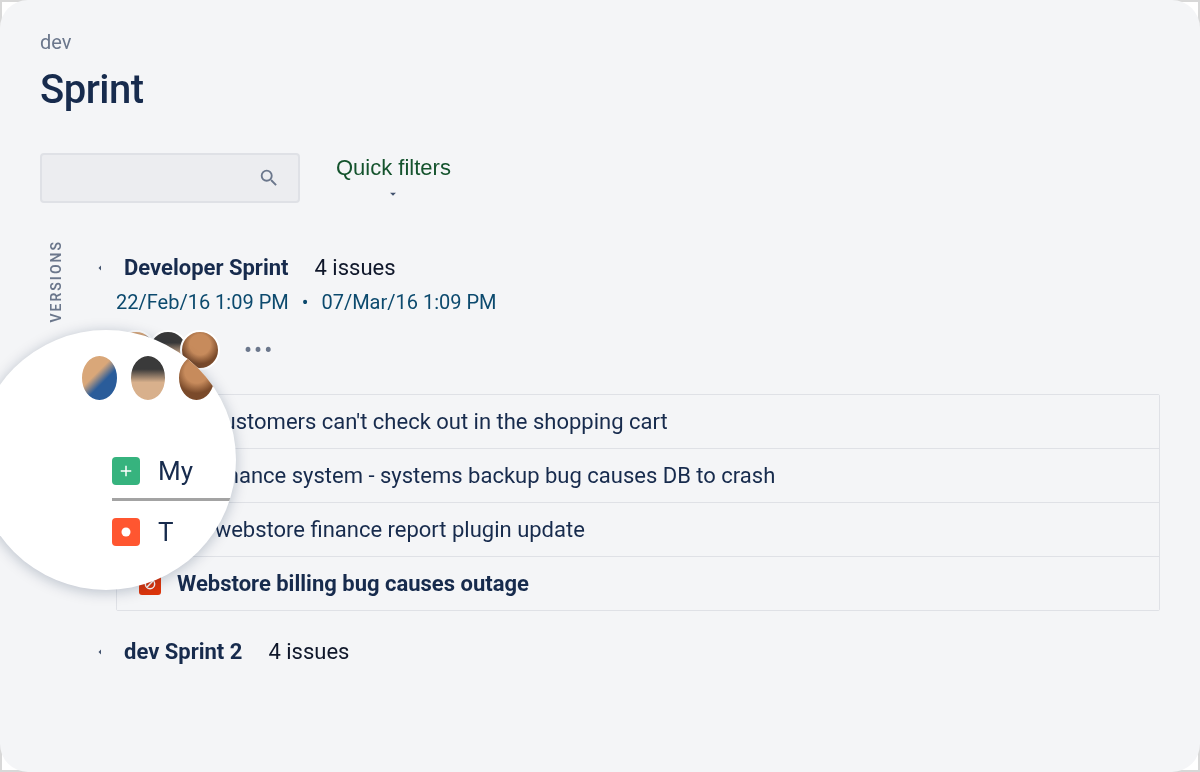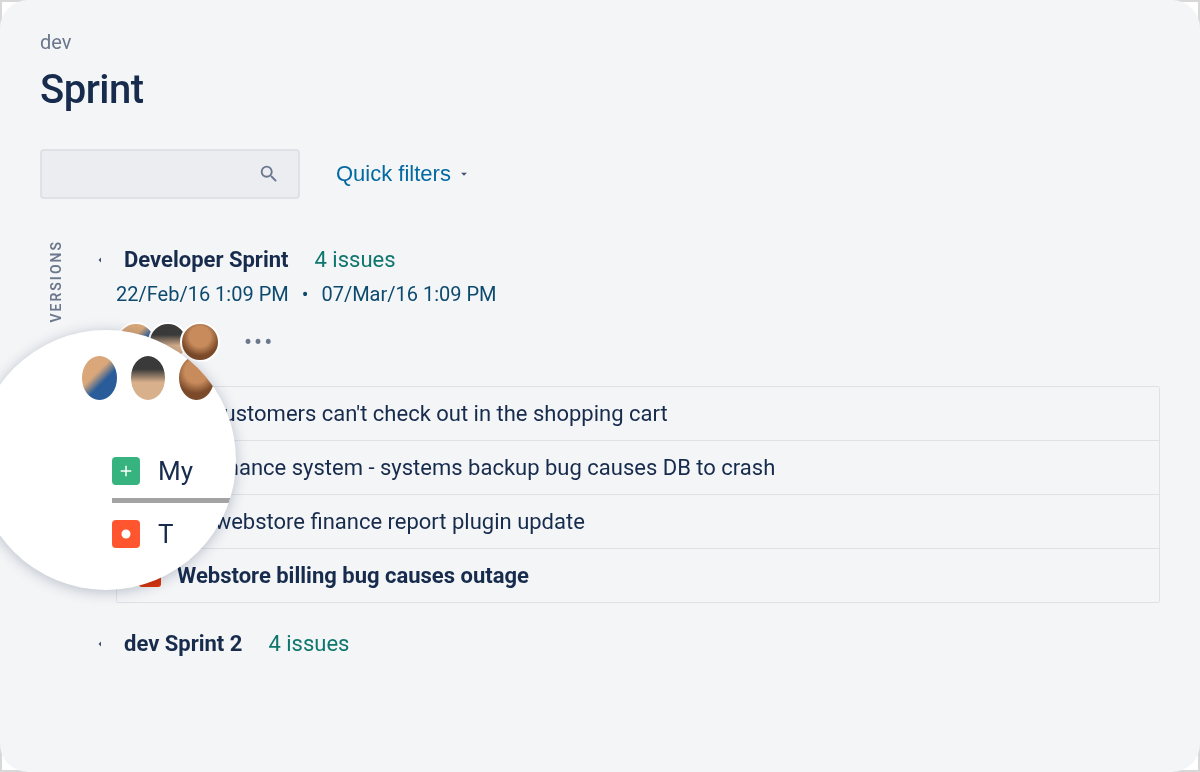--- a/index.html
+++ b/index.html
@@ -41,26 +41,27 @@
       display: flex;
       align-items: center;
       justify-content: flex-end;
       padding-right: 18px;
     }
     .search-box svg { width: 22px; height: 22px; fill: #6b778c; }
     .filter-btn {
       display: inline-flex;
       align-items: center;
       gap: 6px;
-      color: #0369a1;
+      color: #14532d;
       font-size: 22px;
       cursor: pointer;
       background: none;
       border: none;
       padding: 6px 4px;
+      flex-direction: column;
     }
     .filter-btn .chev { width: 14px; height: 14px; }
 
     .side-tabs {
       position: absolute;
       left: 48px;
       top: 240px;
       display: flex;
       flex-direction: column;
       gap: 48px;
@@ -84,21 +85,21 @@
       display: flex;
       align-items: center;
       gap: 18px;
       margin-bottom: 10px;
     }
     .chev-right {
       width: 12px; height: 12px;
       transform: rotate(90deg);
     }
     .sprint-name { font-size: 22px; font-weight: 700; color: #172b4d; }
-    .issue-count { font-size: 22px; color: #0f766e; margin-left: 8px; }
+    .issue-count { font-size: 22px; color: #0f172a; margin-left: 8px; }
     .sprint-header2 { margin-top: 28px; }
     .sprint-dates {
       font-size: 20px;
       color: #0c4a6e;
       margin-left: 22px;
       margin-bottom: 16px;
     }
     .sprint-dates .dot { margin: 0 8px; }
 
     .avatars-row {
@@ -177,21 +178,21 @@
     .lens-avatars { display: flex; align-items: center; gap: 18px; margin-left: 64px; }
     .lens-avatars .avatar { width: 48px; height: 48px; }
     .lens-rows { margin-top: 38px; margin-left: 96px; }
     .lens-row {
       display: flex;
       align-items: center;
       gap: 18px;
       font-size: 26px;
       color: #172b4d;
       padding: 16px 0 12px 0;
-      border-bottom: 5px solid #a3a3a3;
+      border-bottom: 3px solid #a3a3a3;
     }
     .lens-row .issue-icon { width: 28px; height: 28px; border-radius: 4px; }
     .lens-row .issue-icon svg { width: 18px; height: 18px; }
   </style>
 </head>
 <body>
 
 <div class="outer-border"></div>
 <div class="content">
 

